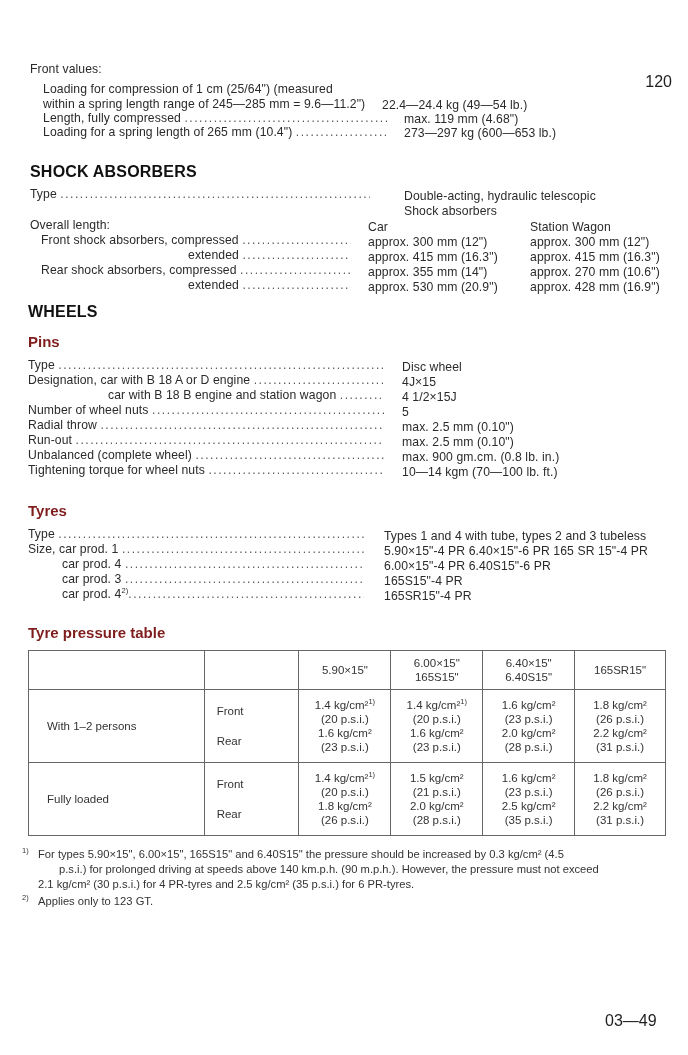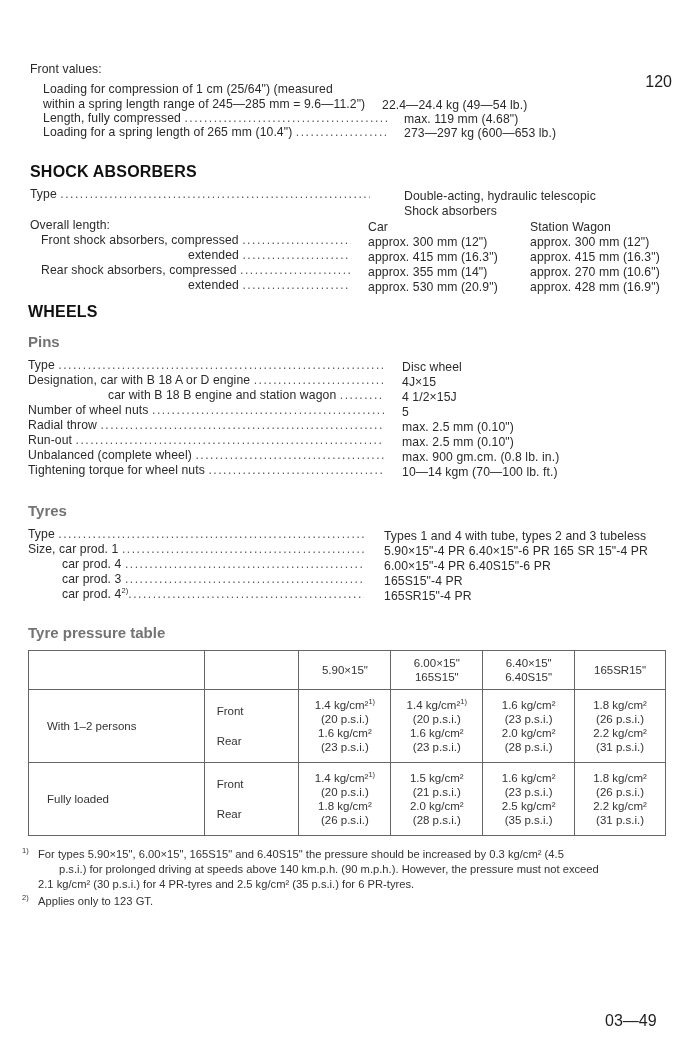--- a/index.html
+++ b/index.html
@@ -4,21 +4,21 @@
 <style>
   html, body { margin: 0; padding: 0; background: #ffffff; }
   body {
     width: 688px; height: 1055px; position: relative; overflow: hidden;
     font-family: "Liberation Sans", sans-serif; color: #2a2a2a;
   }
   .abs { position: absolute; white-space: nowrap; }
   .txt { font-size: 12.2px; line-height: 15px; letter-spacing: 0.1px; }
   .page-num { font-size: 16px; color: #1e1e1e; }
   .h1 { font-size: 16px; font-weight: bold; color: #111; letter-spacing: 0.2px; }
-  .h2 { font-size: 15px; font-weight: bold; color: #737373; }
+  .h2 { font-size: 15px; font-weight: bold; color: #7f1d1d; }
   .dots { color: #555; letter-spacing: 1.5px; }
   table.pressure {
     position: absolute; left: 28px; top: 650px; width: 638px;
     border-collapse: collapse; font-size: 11.5px; line-height: 14px; color: #333;
   }
   table.pressure td {
     border: 1px solid #666; text-align: center; vertical-align: middle; padding: 0;
   }
   table.pressure tr.head td { height: 38px; }
   table.pressure tr.body td { height: 72px; }

